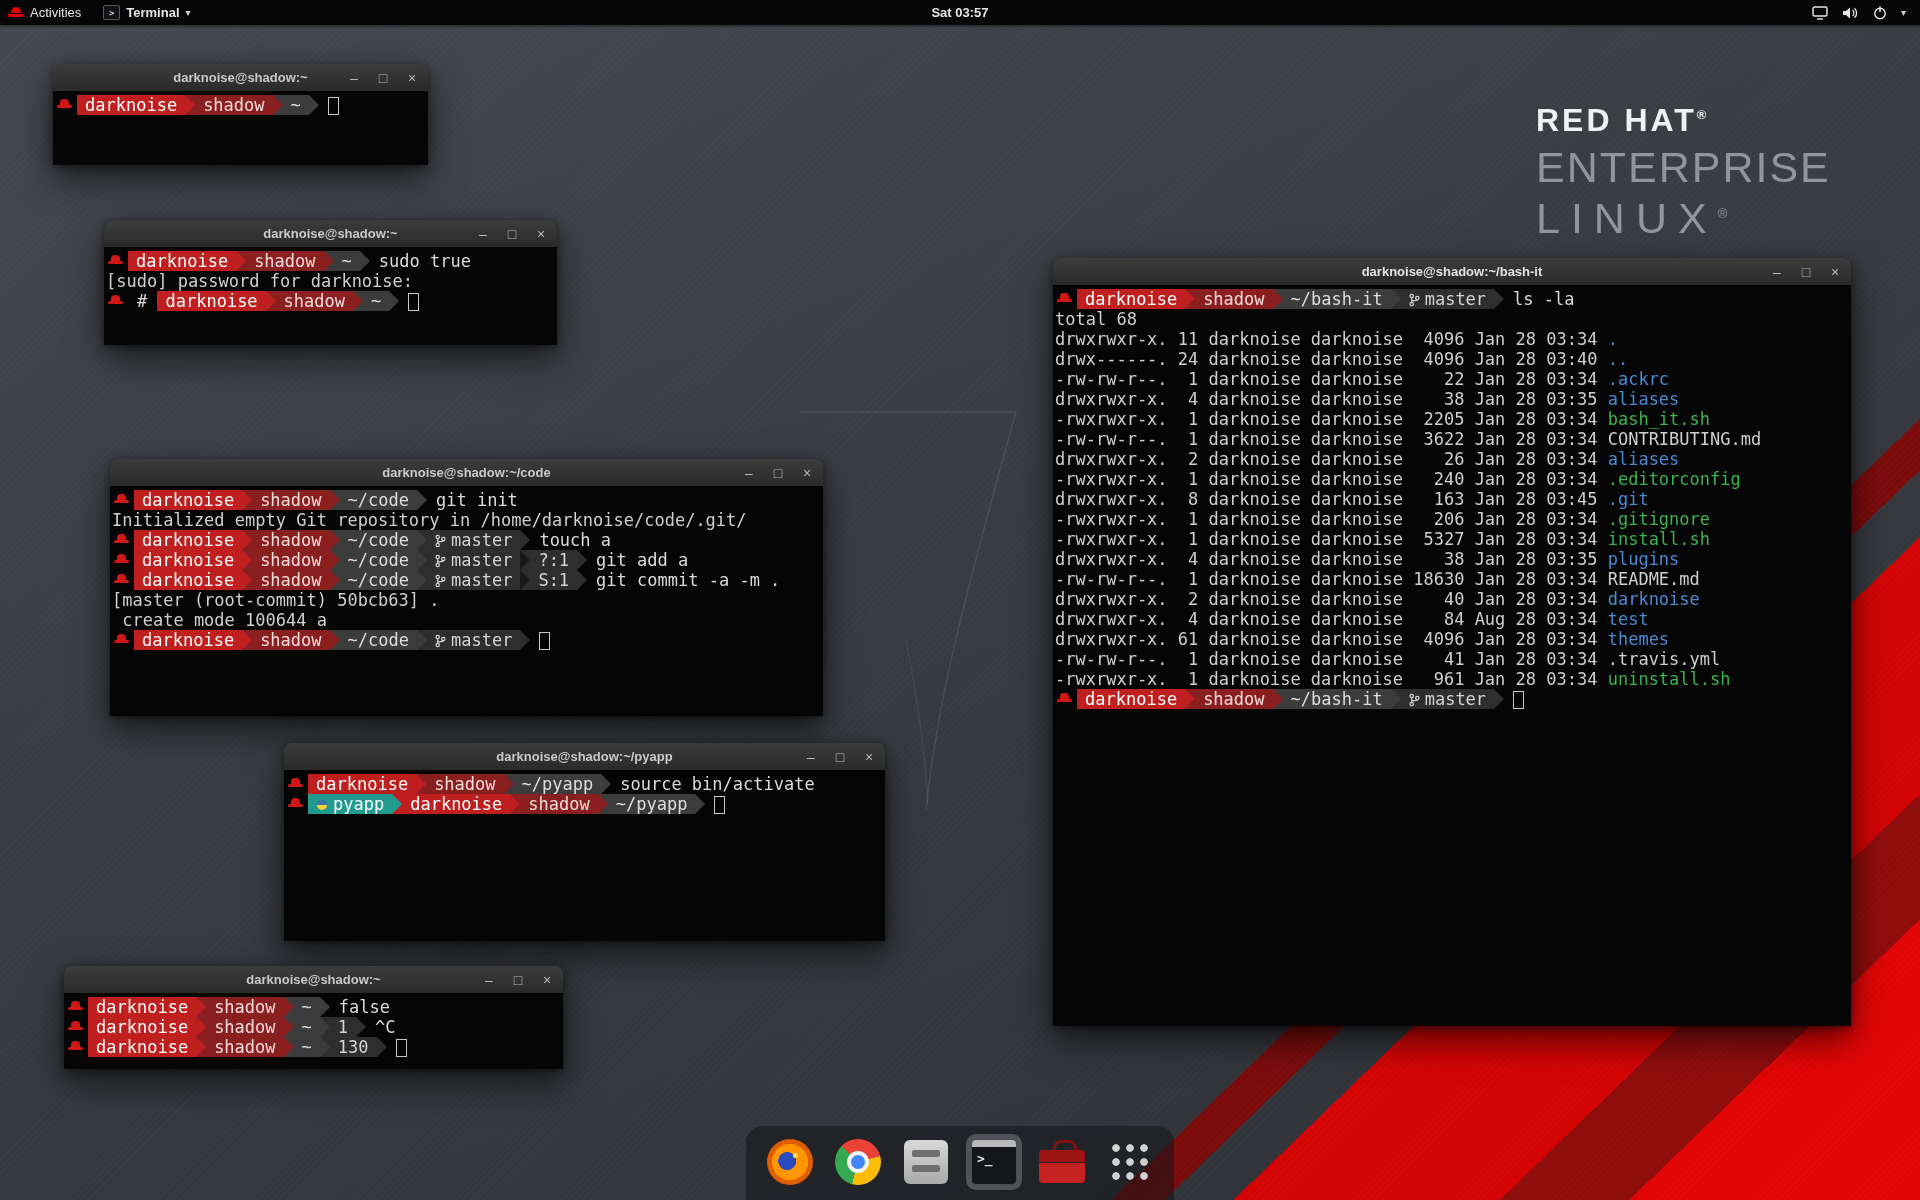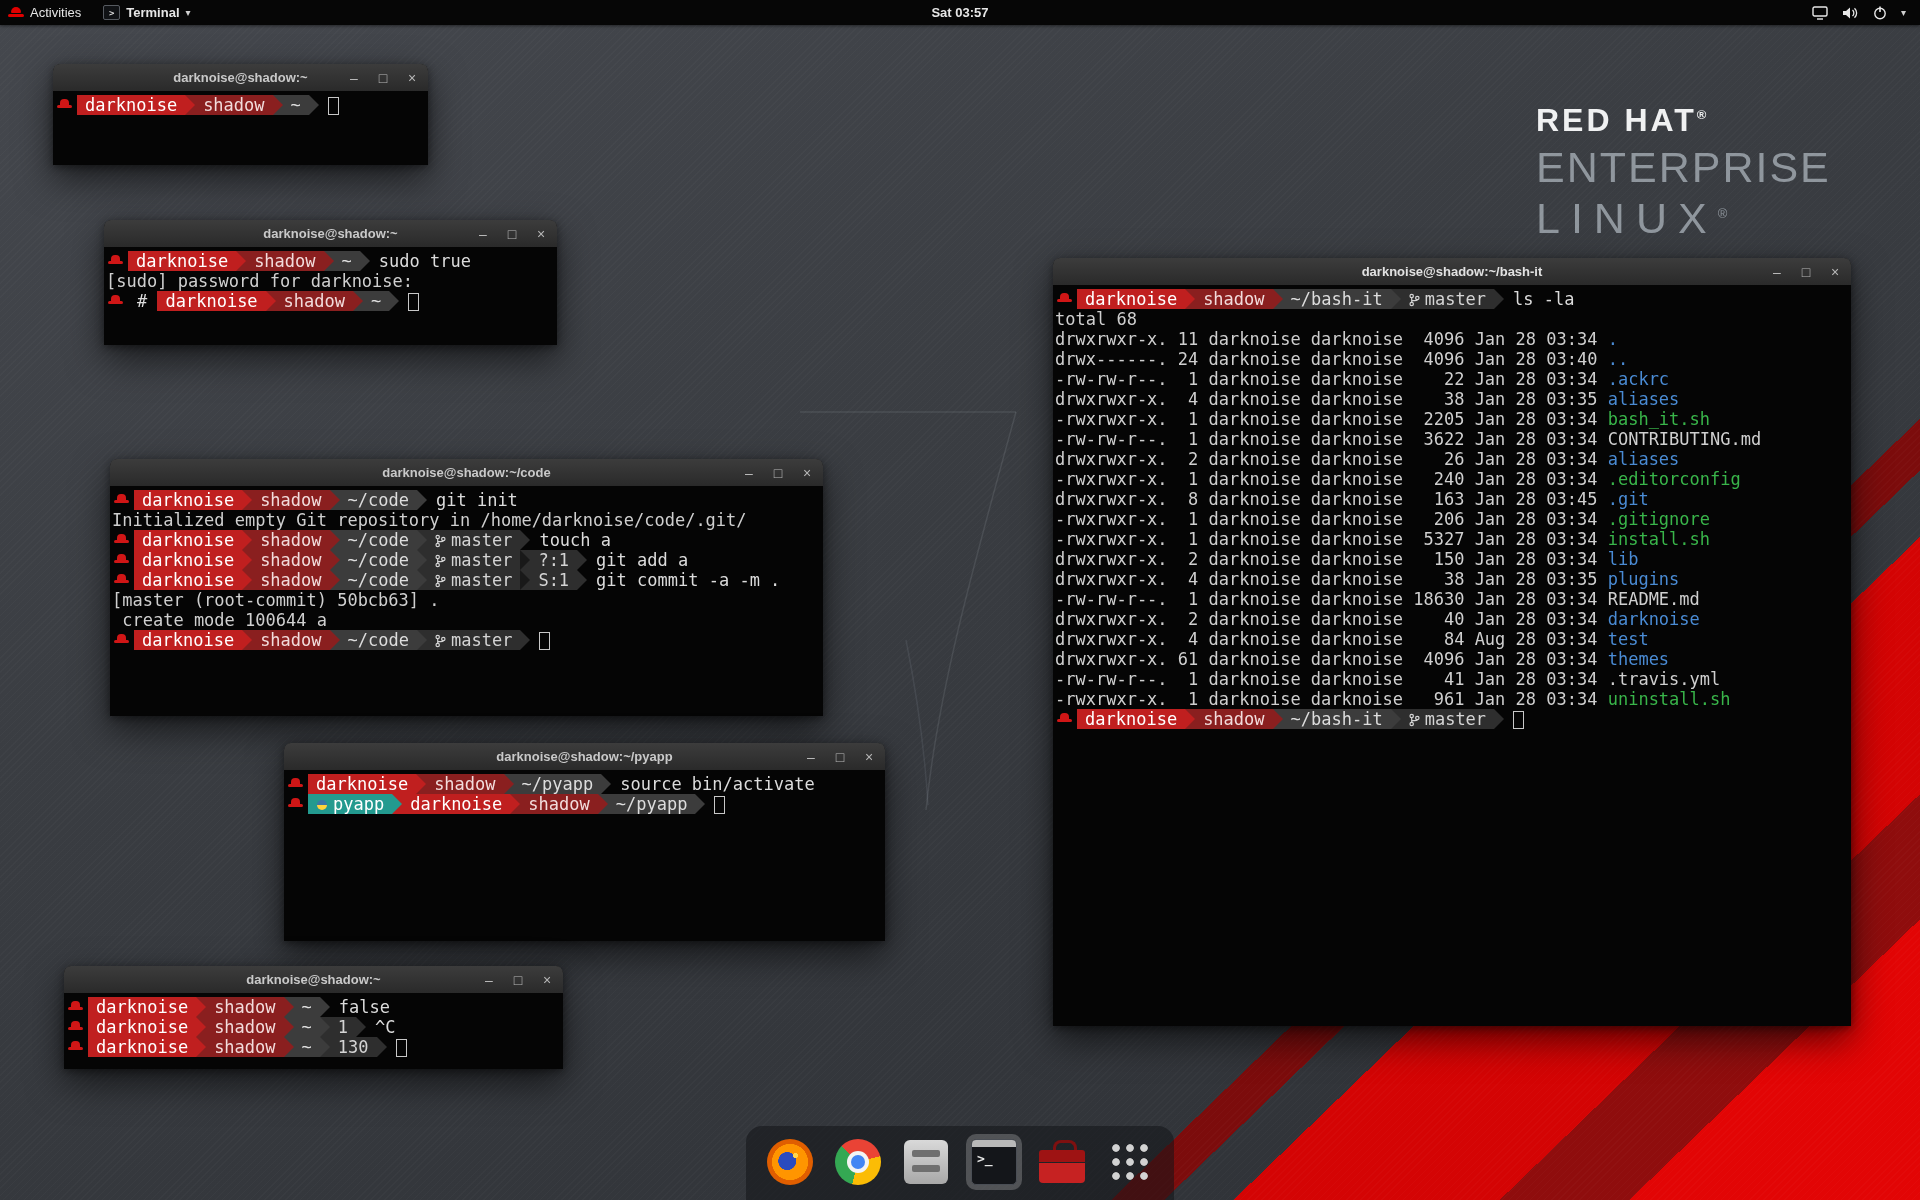--- a/index.html
+++ b/index.html
@@ -283,21 +283,20 @@
       <div class="term-line"><span class="txt-out">drwx------. 24 darknoise darknoise  4096 Jan 28 03:40 </span><span class="txt-dir">..</span></div>
       <div class="term-line"><span class="txt-out">-rw-rw-r--.  1 darknoise darknoise    22 Jan 28 03:34 </span><span class="txt-dir">.ackrc</span></div>
       <div class="term-line"><span class="txt-out">drwxrwxr-x.  4 darknoise darknoise    38 Jan 28 03:35 </span><span class="txt-dir">aliases</span></div>
       <div class="term-line"><span class="txt-out">-rwxrwxr-x.  1 darknoise darknoise  2205 Jan 28 03:34 </span><span class="txt-exec">bash_it.sh</span></div>
       <div class="term-line"><span class="txt-out">-rw-rw-r--.  1 darknoise darknoise  3622 Jan 28 03:34 </span><span class="txt-out">CONTRIBUTING.md</span></div>
       <div class="term-line"><span class="txt-out">drwxrwxr-x.  2 darknoise darknoise    26 Jan 28 03:34 </span><span class="txt-dir">aliases</span></div>
       <div class="term-line"><span class="txt-out">-rwxrwxr-x.  1 darknoise darknoise   240 Jan 28 03:34 </span><span class="txt-exec">.editorconfig</span></div>
       <div class="term-line"><span class="txt-out">drwxrwxr-x.  8 darknoise darknoise   163 Jan 28 03:45 </span><span class="txt-dir">.git</span></div>
       <div class="term-line"><span class="txt-out">-rwxrwxr-x.  1 darknoise darknoise   206 Jan 28 03:34 </span><span class="txt-exec">.gitignore</span></div>
       <div class="term-line"><span class="txt-out">-rwxrwxr-x.  1 darknoise darknoise  5327 Jan 28 03:34 </span><span class="txt-exec">install.sh</span></div>
-      <div class="term-line"><span class="txt-out">drwxrwxr-x.  2 darknoise darknoise   150 Jan 28 03:34 </span><span class="txt-dir">lib</span></div>
       <div class="term-line"><span class="txt-out">drwxrwxr-x.  4 darknoise darknoise    38 Jan 28 03:35 </span><span class="txt-dir">plugins</span></div>
       <div class="term-line"><span class="txt-out">-rw-rw-r--.  1 darknoise darknoise 18630 Jan 28 03:34 </span><span class="txt-out">README.md</span></div>
       <div class="term-line"><span class="txt-out">drwxrwxr-x.  2 darknoise darknoise    40 Jan 28 03:34 </span><span class="txt-dir">darknoise</span></div>
       <div class="term-line"><span class="txt-out">drwxrwxr-x.  4 darknoise darknoise    84 Aug 28 03:34 </span><span class="txt-dir">test</span></div>
       <div class="term-line"><span class="txt-out">drwxrwxr-x. 61 darknoise darknoise  4096 Jan 28 03:34 </span><span class="txt-dir">themes</span></div>
       <div class="term-line"><span class="txt-out">-rw-rw-r--.  1 darknoise darknoise    41 Jan 28 03:34 </span><span class="txt-out">.travis.yml</span></div>
       <div class="term-line"><span class="txt-out">-rwxrwxr-x.  1 darknoise darknoise   961 Jan 28 03:34 </span><span class="txt-exec">uninstall.sh</span></div>
       <div class="term-line"><span class="hat-icon"></span><span class="pl-seg bold" style="background: rgb(192, 31, 31); color: rgb(255, 255, 255);">darknoise</span><span class="pl-sep" style="border-left-color: rgb(192, 31, 31); border-bottom-color: rgb(138, 31, 31); border-top-color: rgb(138, 31, 31);"></span><span class="pl-seg" style="background: rgb(138, 31, 31); color: rgb(242, 220, 220);">shadow</span><span class="pl-sep" style="border-left-color: rgb(138, 31, 31); border-bottom-color: rgb(60, 60, 60); border-top-color: rgb(60, 60, 60);"></span><span class="pl-seg" style="background: rgb(60, 60, 60); color: rgb(221, 221, 221);">~/bash-it</span><span class="pl-sep" style="border-left-color: rgb(60, 60, 60); border-bottom-color: rgb(46, 46, 46); border-top-color: rgb(46, 46, 46);"></span><span class="pl-seg" style="background: rgb(46, 46, 46); color: rgb(212, 212, 212);"><span class="seg-icon"><svg width="11" height="14" viewBox="0 0 11 14" style="vertical-align:-2px">
               <g fill="none" stroke="currentColor" stroke-width="1.2">
                 <circle cx="2.7" cy="3" r="1.7"></circle>

